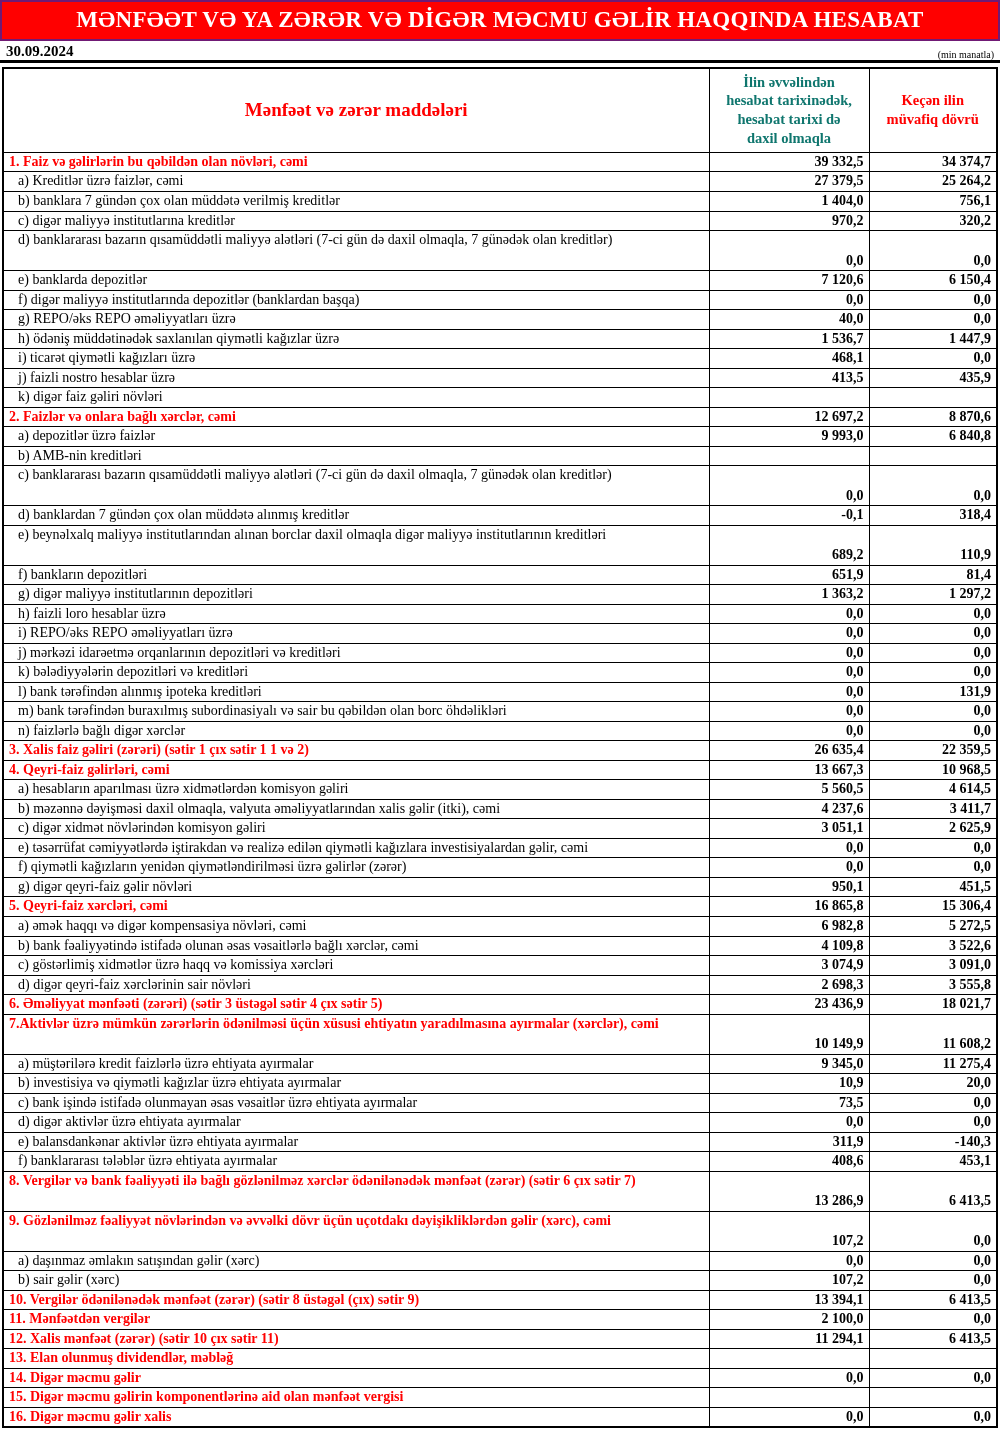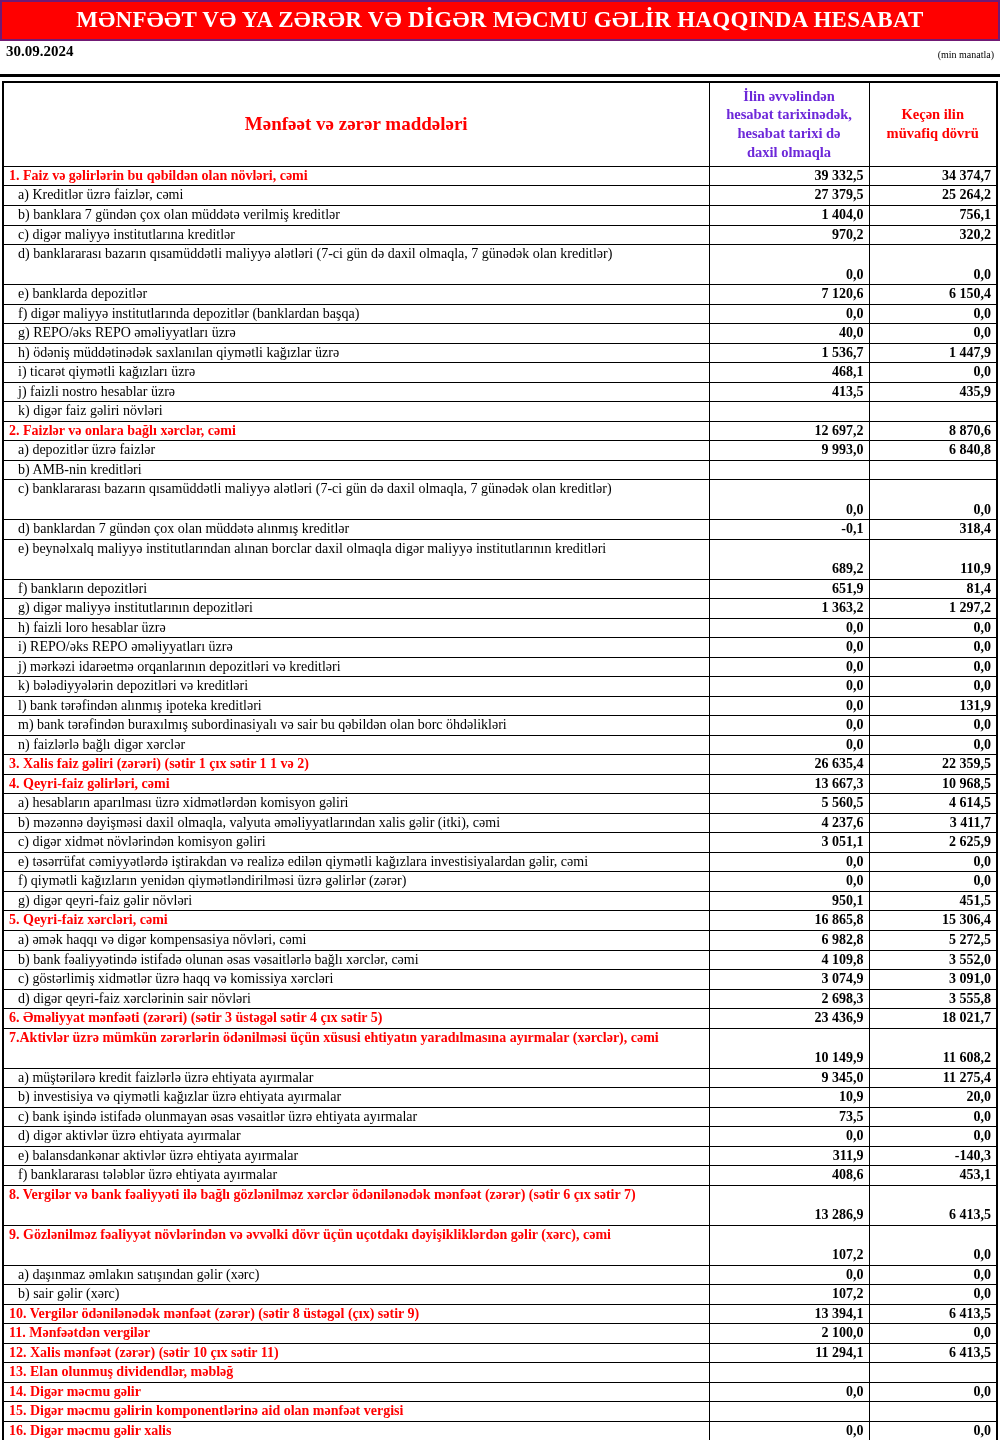--- a/index.html
+++ b/index.html
@@ -18,21 +18,21 @@
     text-align: center;
     font-size: 23px;
     line-height: 1.2;
     padding: 4px 2px 5px;
     letter-spacing: 0.3px;
   }
   .meta-row {
     display: flex;
     justify-content: space-between;
     align-items: flex-end;
-    padding: 2px 6px 14px;
+    padding: 2px 6px 0;
     border-bottom: 3px solid #000;
     text-align: center;
   }
   .meta-date { font-weight: bold; font-size: 15px; }
   .meta-unit { font-size: 10px; }
 
   table.report {
     width: 994px;
     margin: 4px auto 0;
     border-collapse: collapse;
@@ -47,21 +47,21 @@
     width: 706px;
     color: #ff0000;
     font-size: 19px;
     font-weight: bold;
     text-align: center;
     vertical-align: middle;
     padding: 4px;
   }
   th.col-current {
     width: 160px;
-    color: #6d28d9;
+    color: #0f766e;
     font-size: 14.5px;
     font-weight: bold;
     text-align: center;
     vertical-align: middle;
     padding: 4px 12px;
     line-height: 1.3;
   }
   th.col-previous {
     width: 128px;
     color: #ff0000;
@@ -296,21 +296,21 @@
         <td class="cell-num">15 306,4</td>
       </tr>
       <tr class="row-sub row-reg">
         <td class="cell-label">a) əmək haqqı və digər kompensasiya növləri, cəmi</td>
         <td class="cell-num">6 982,8</td>
         <td class="cell-num">5 272,5</td>
       </tr>
       <tr class="row-sub row-reg">
         <td class="cell-label">b) bank fəaliyyətində istifadə olunan əsas vəsaitlərlə bağlı xərclər, cəmi</td>
         <td class="cell-num">4 109,8</td>
-        <td class="cell-num">3 552,0</td>
+        <td class="cell-num">3 522,6</td>
       </tr>
       <tr class="row-sub row-reg">
         <td class="cell-label">c) göstərlimiş xidmətlər üzrə haqq və komissiya xərcləri</td>
         <td class="cell-num">3 074,9</td>
         <td class="cell-num">3 091,0</td>
       </tr>
       <tr class="row-sub row-reg">
         <td class="cell-label">d) digər qeyri-faiz xərclərinin sair növləri</td>
         <td class="cell-num">2 698,3</td>
         <td class="cell-num">3 555,8</td>

